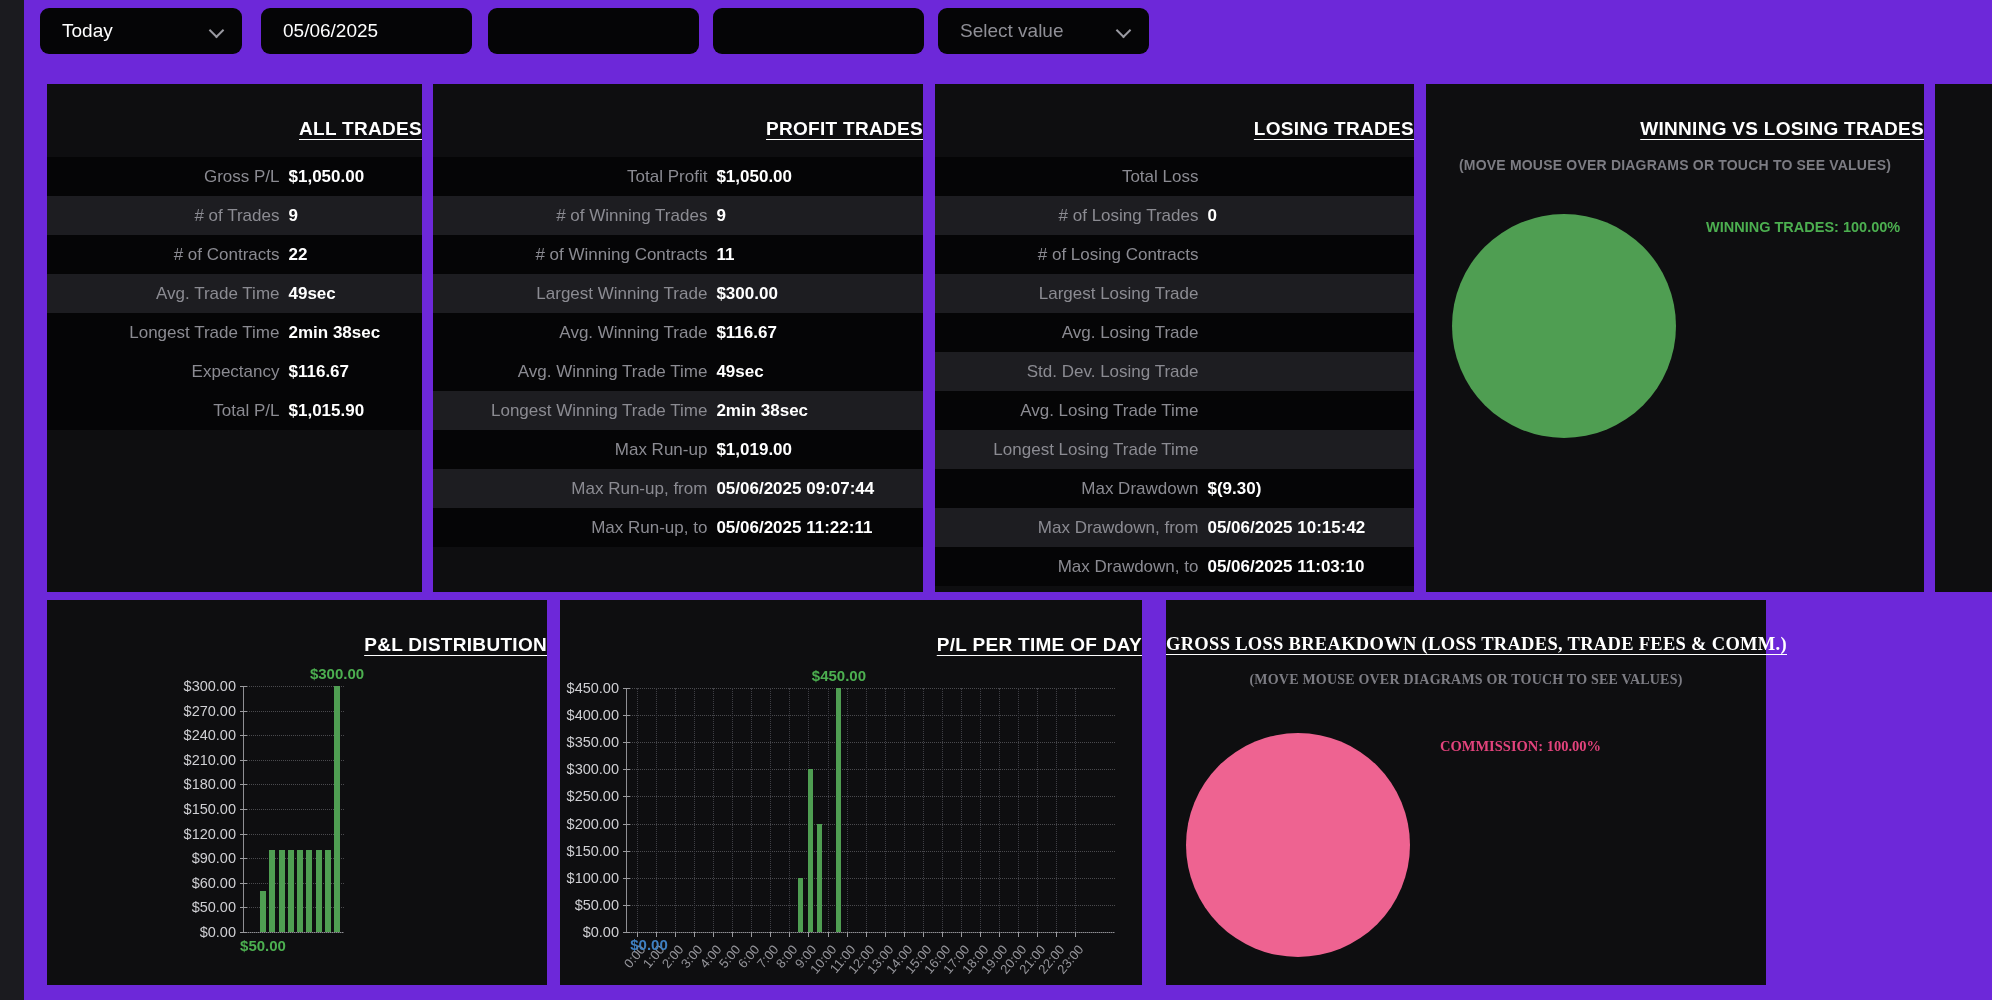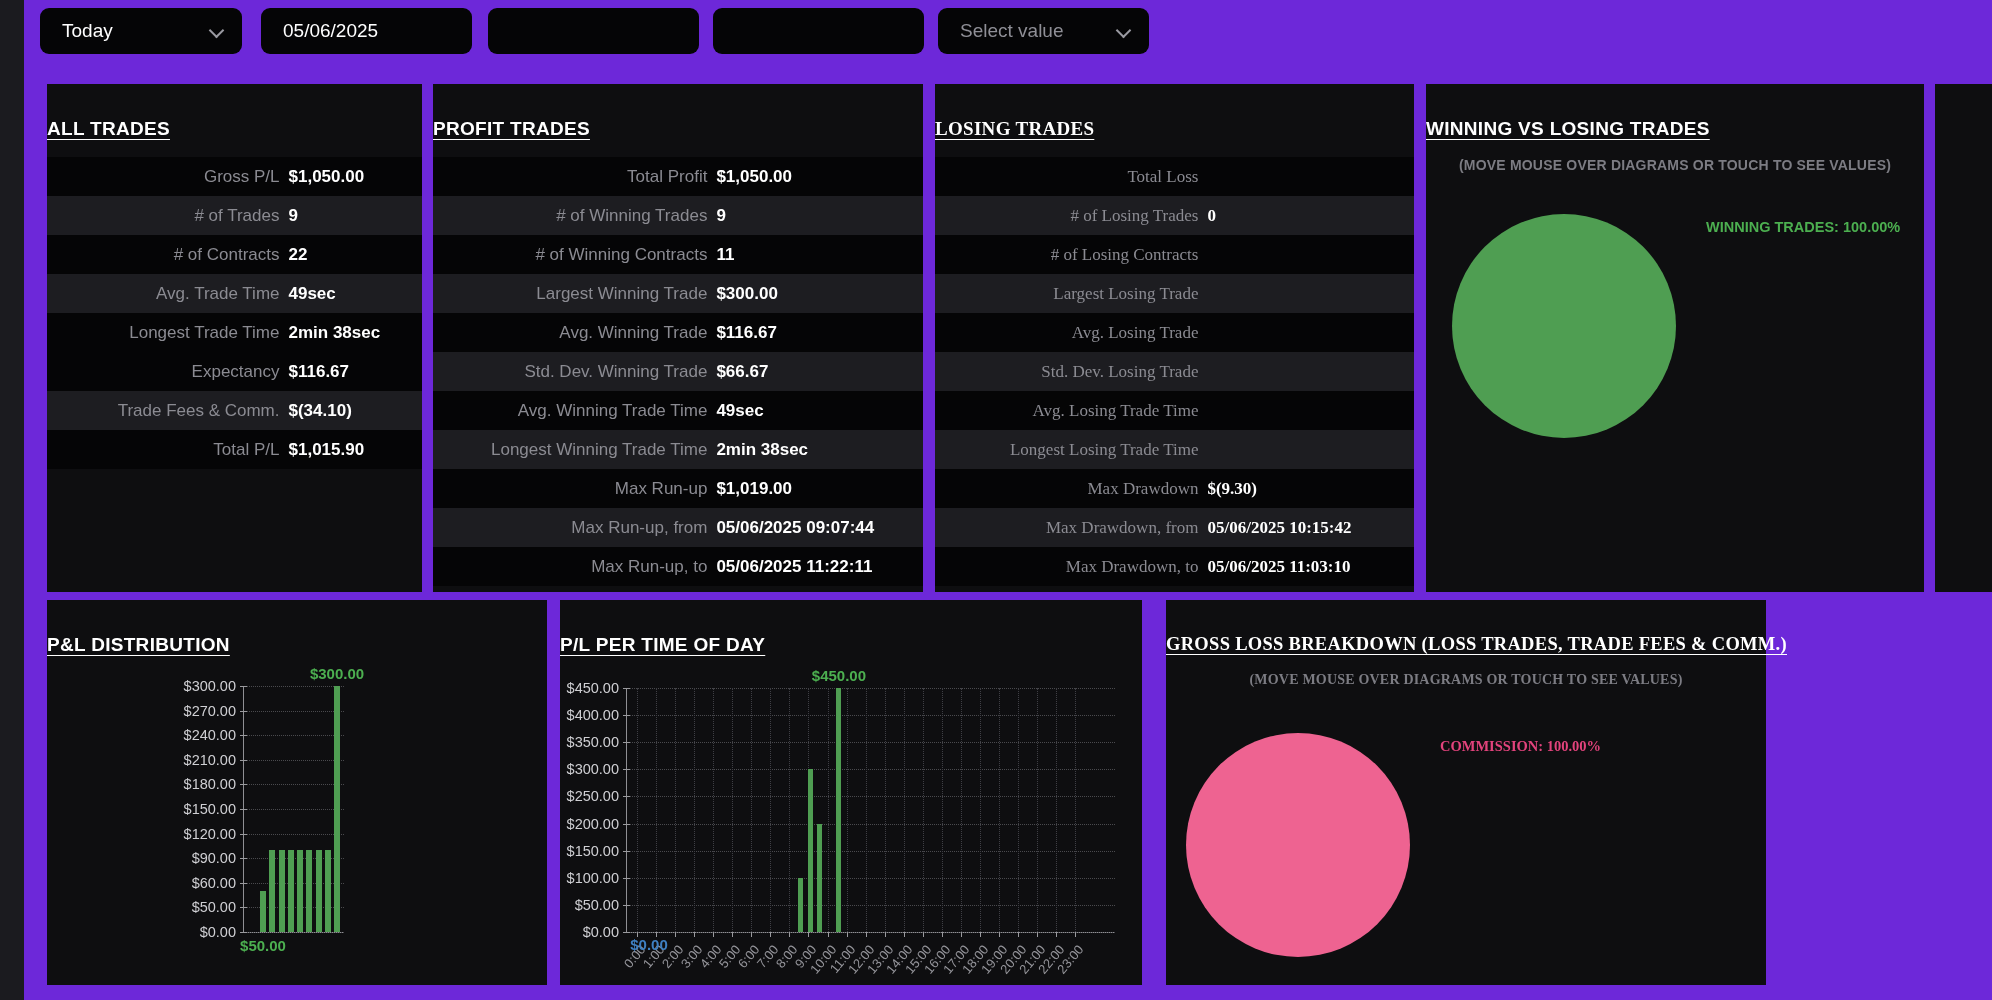--- a/index.html
+++ b/index.html
@@ -7,21 +7,21 @@
        font-family:"Liberation Sans",sans-serif;color:#fff;margin-left:24px;}
   
   .ctl{position:absolute;top:8px;height:46px;background:#050506;border-radius:9px;
        display:flex;align-items:center;box-sizing:border-box;font-size:19px;}
   .ctl .txt{padding-left:22px;}
   .chev{position:absolute;right:20px;top:17px;width:9px;height:9px;border-right:2px solid #9a9aa1;
         border-bottom:2px solid #9a9aa1;transform:rotate(45deg);}
   .placeholder{color:#8f8f96;}
   
   .panel{position:absolute;background:#0e0e10;box-sizing:border-box;}
-  .ptitle{margin-top:34px;text-align:left;font-size:19px;font-weight:bold;color:#fff;
+  .ptitle{margin-top:34px;text-align:right;font-size:19px;font-weight:bold;color:#fff;
           text-decoration:underline;text-underline-offset:4px;letter-spacing:.3px;white-space:nowrap;}
   .psub{margin-top:17px;text-align:center;font-size:14px;font-weight:bold;color:#7c7c83;letter-spacing:.2px;}
   
   .rows{position:absolute;left:0;right:0;top:73px;}
   .stat-row{height:39px;display:flex;align-items:center;font-size:17px;}
   .stat-row.dark{background:#050506;}
   .stat-row.lite{background:#1d1d21;}
   .stat-label{color:#8b8b92;text-align:right;}
   .stat-value{color:#fff;font-weight:bold;margin-left:9px;flex:1;text-align:left;white-space:nowrap;}
   .w-all .stat-label{width:62%;}
@@ -85,24 +85,20 @@
           <span class="stat-value">49sec</span>
         </div>
         <div class="stat-row dark">
           <span class="stat-label">Longest Trade Time</span>
           <span class="stat-value">2min 38sec</span>
         </div>
         <div class="stat-row dark">
           <span class="stat-label">Expectancy</span>
           <span class="stat-value">$116.67</span>
         </div>
-        <div class="stat-row lite">
-          <span class="stat-label">Trade Fees &amp; Comm.</span>
-          <span class="stat-value">$(34.10)</span>
-        </div>
         <div class="stat-row dark">
           <span class="stat-label">Total P/L</span>
           <span class="stat-value">$1,015.90</span>
         </div>
       </div>
   </div>
 
   <div class="panel" style="left:409px;top:84px;width:490px;height:508px;">
     <div class="ptitle">PROFIT TRADES</div>
     <div class="rows w-profit">
@@ -119,24 +115,20 @@
           <span class="stat-value">11</span>
         </div>
         <div class="stat-row lite">
           <span class="stat-label">Largest Winning Trade</span>
           <span class="stat-value">$300.00</span>
         </div>
         <div class="stat-row dark">
           <span class="stat-label">Avg. Winning Trade</span>
           <span class="stat-value">$116.67</span>
         </div>
-        <div class="stat-row lite">
-          <span class="stat-label">Std. Dev. Winning Trade</span>
-          <span class="stat-value">$66.67</span>
-        </div>
         <div class="stat-row dark">
           <span class="stat-label">Avg. Winning Trade Time</span>
           <span class="stat-value">49sec</span>
         </div>
         <div class="stat-row lite">
           <span class="stat-label">Longest Winning Trade Time</span>
           <span class="stat-value">2min 38sec</span>
         </div>
         <div class="stat-row dark">
           <span class="stat-label">Max Run-up</span>
@@ -146,21 +138,21 @@
           <span class="stat-label">Max Run-up, from</span>
           <span class="stat-value">05/06/2025 09:07:44</span>
         </div>
         <div class="stat-row dark">
           <span class="stat-label">Max Run-up, to</span>
           <span class="stat-value">05/06/2025 11:22:11</span>
         </div>
       </div>
   </div>
 
-  <div class="panel" style="left:911px;top:84px;width:479px;height:508px;font-family:Liberation Serif, serif;">
+  <div class="panel" style="left:911px;top:84px;width:479px;height:508px;">
     <div class="ptitle">LOSING TRADES</div>
     <div class="rows w-losing">
         <div class="stat-row dark">
           <span class="stat-label">Total Loss</span>
           <span class="stat-value"></span>
         </div>
         <div class="stat-row lite">
           <span class="stat-label"># of Losing Trades</span>
           <span class="stat-value">0</span>
         </div>

